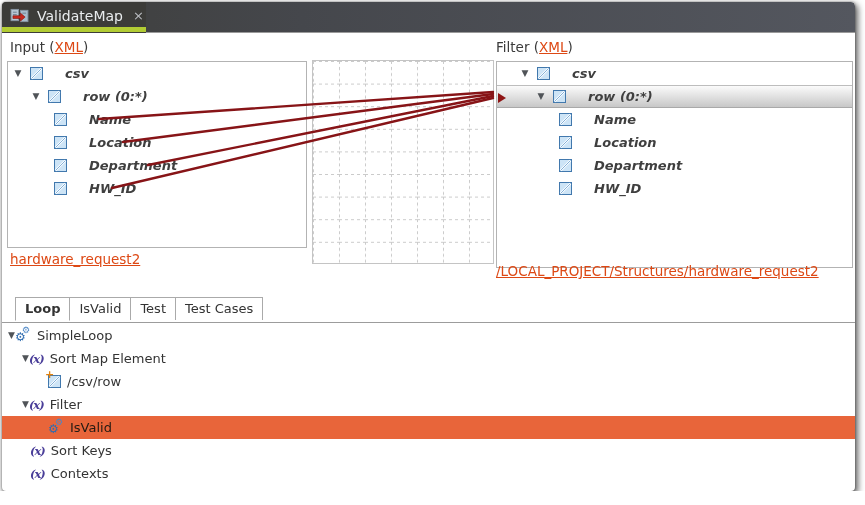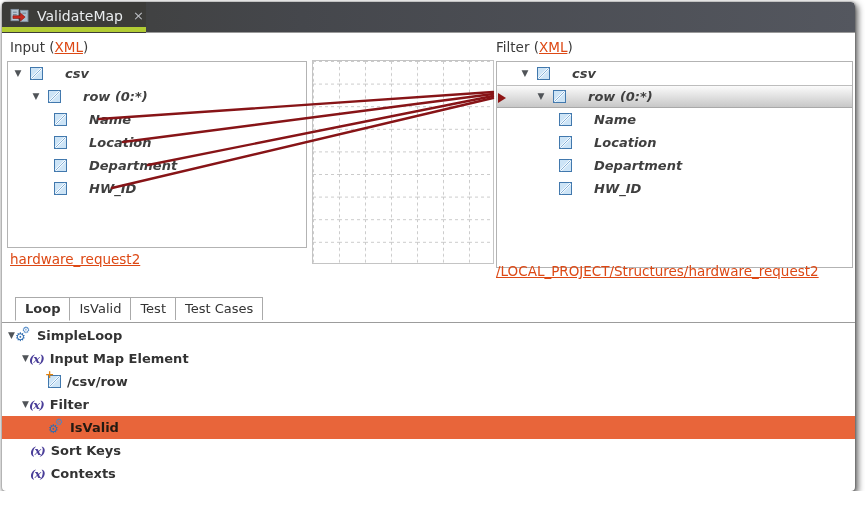--- a/index.html
+++ b/index.html
@@ -44,21 +44,21 @@
   .grid-canvas { position:absolute; border:1px solid #c4c4c4; background:#fff; }
   
   .wires { position:absolute; left:0; top:0; pointer-events:none; z-index:5; }
   
   .btabs { position:absolute; left:0; top:295px; width:100%; height:26px; display:flex; align-items:flex-start; padding-left:13px; border-bottom:1px solid #9c9c9c; background:#fff; }
   .btab { font-size:13px; color:#333; padding:3px 9px 4px 9px; border-top:1px solid #aaaaaa; border-right:1px solid #aaaaaa; background:#fff; cursor:pointer; }
   .btab.active { font-weight:bold; margin-bottom:-1px; border-bottom:1px solid #ffffff; border-left:1px solid #aaaaaa; }
   
   .btree { position:absolute; left:0; top:322px; width:100%; }
   .brow { position:relative; height:23px; display:flex; align-items:center; font-size:13px; color:#333; cursor:default; white-space:nowrap; }
-  .brow .lbl { margin-left:6px; font-weight:bold; font-style:normal; }
+  .brow .lbl { margin-left:6px; font-weight:normal; font-style:normal; }
   .brow.selected { color:#241a12; }
   .xicon { font-family:"DejaVu Serif", serif; font-style:italic; font-weight:bold; font-size:11.5px; color:#4a3e99; letter-spacing:-1px; }
   .gear { position:relative; width:16px; height:16px; flex:0 0 16px; }
   .gear .g1 { position:absolute; left:0; top:2px; font-size:12px; color:#2e6cb0; font-style:normal; }
   .gear .g2 { position:absolute; left:7px; top:-3px; font-size:9px; color:#4d87c6; font-style:normal; }
   .plus-elem { position:relative; width:13px; height:13px; flex:0 0 13px; }
   .plus-elem .eicon { position:absolute; left:0; top:0; }
   .plus-elem .plus { position:absolute; left:-3px; top:-7px; color:#e2830f; font-weight:bold; font-size:11px; font-style:normal; }
   .hidden-defs { position:absolute; width:0; height:0; overflow:hidden; }
 </style>
@@ -234,21 +234,21 @@
       <span class="gear">
           <span class="g1">⚙</span>
           <span class="g2">⚙</span>
         </span>
       <span class="lbl">SimpleLoop</span>
     </div>
     <div class="brow" style="padding-left:20px">
       <span class="tri tri-glyph">▼</span>
         <span class="gap"></span>
       <span class="xicon">(x)</span>
-      <span class="lbl">Input Map Element</span>
+      <span class="lbl">Sort Map Element</span>
     </div>
     <div class="brow" style="padding-left:46px">
       <span class="plus-elem">
         <svg class="eicon">
             <use href="#elem-icon"></use>
           </svg>
           <span class="plus">+</span>
       </span>
       <span class="lbl">/csv/row</span>
     </div>

